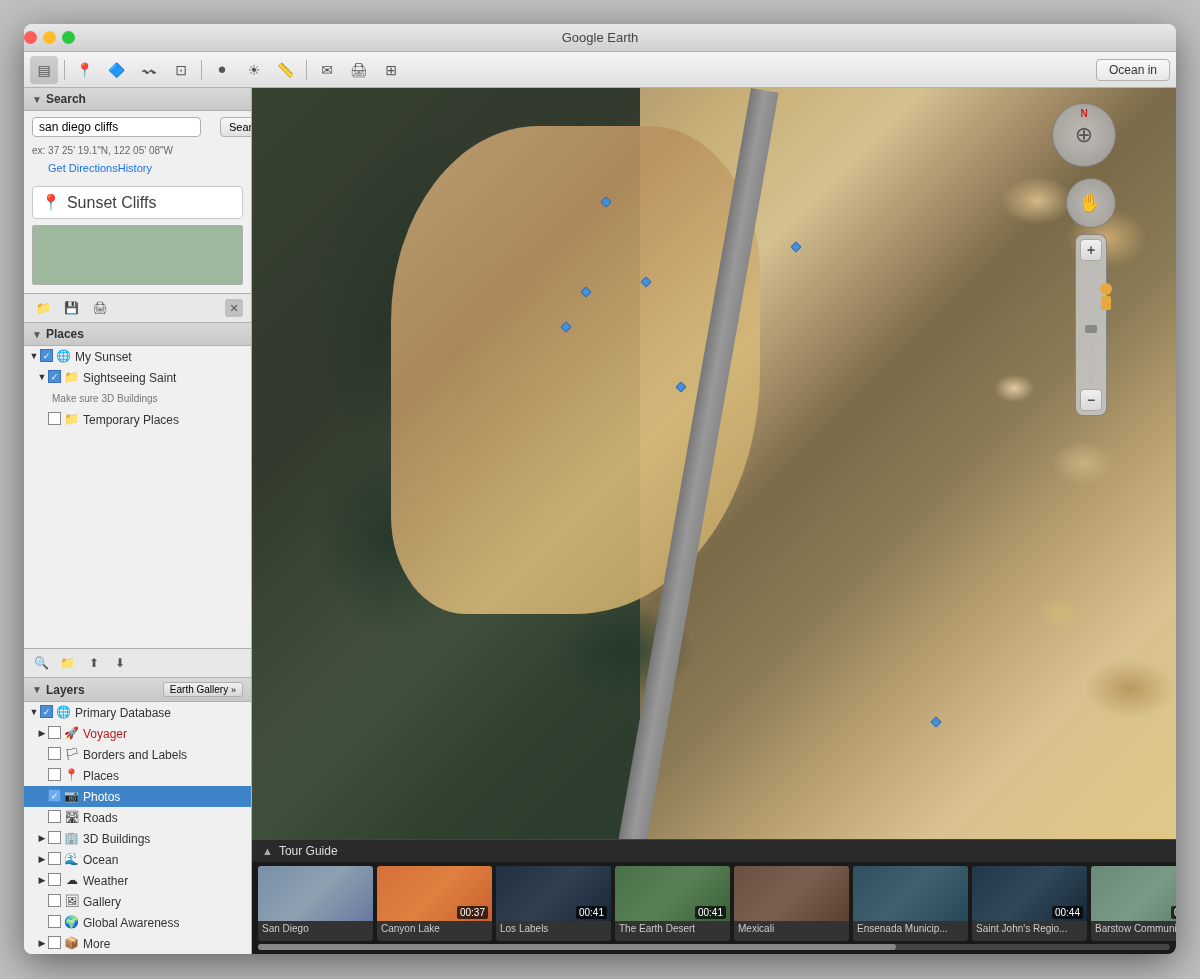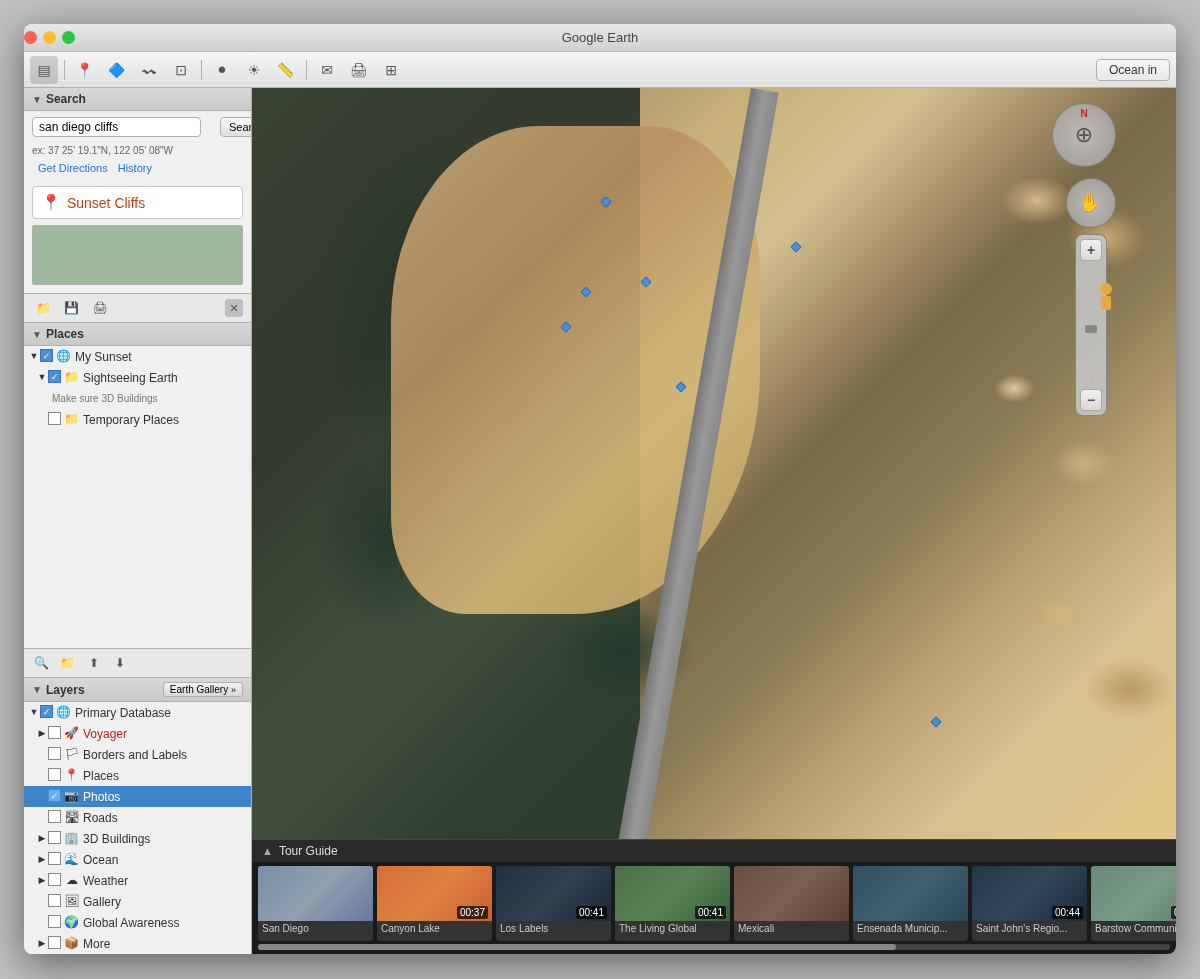--- a/index.html
+++ b/index.html
@@ -173,22 +173,21 @@
     }
 
     .search-coords {
       padding: 2px 8px 4px;
       font-size: 10px;
       color: #666;
     }
 
     .search-actions {
       display: flex;
-      padding: 2px 14px 6px;
-      gap: 10px;
+      padding: 2px 24px 6px;
     }
 
     .search-action-link {
       font-size: 11px;
       color: #1a73e8;
       cursor: pointer;
       text-decoration: none;
     }
 
     
@@ -203,22 +202,22 @@
       gap: 6px;
       cursor: pointer;
     }
 
     .result-pin {
       color: #e53935;
       font-size: 16px;
     }
 
     .result-name {
-      font-size: 14px;
-      color: #c2410c;
+      font-size: 16px;
+      color: #404040;
       font-weight: 500;
     }
 
     .search-map-preview {
       margin: 4px 8px 8px;
       height: 60px;
       background: #9eb89e;
       border: 1px solid #b0b0b0;
       border-radius: 2px;
     }
@@ -781,21 +780,21 @@
           <span class="tree-toggle">▼</span>
           <div class="tree-checkbox checked">✓</div>
           <span class="tree-icon">🌐</span>
           <span class="tree-label">My Sunset</span>
         </div>
 
         <div class="tree-item indent-1">
           <span class="tree-toggle">▼</span>
           <div class="tree-checkbox checked">✓</div>
           <span class="tree-icon">📁</span>
-          <span class="tree-label">Sightseeing Earth</span>
+          <span class="tree-label">Sightseeing Saint</span>
         </div>
         <div class="tree-item indent-2">
           <span class="tree-label tree-sublabel">Make sure 3D Buildings</span>
         </div>
 
         <div class="tree-item indent-1">
           <span class="tree-toggle"> </span>
           <div class="tree-checkbox"></div>
           <span class="tree-icon">📁</span>
           <span class="tree-label">Temporary Places</span>
@@ -968,21 +967,21 @@
       <div class="tour-item-label">Canyon Lake</div>
     </div>
             <div class="tour-item">
       <div class="tour-item-thumb thumb-la"></div>
       <div class="tour-item-duration">00:41</div>
       <div class="tour-item-label">Los Labels</div>
     </div>
             <div class="tour-item">
       <div class="tour-item-thumb thumb-desert"></div>
       <div class="tour-item-duration">00:41</div>
-      <div class="tour-item-label">The Living Global</div>
+      <div class="tour-item-label">The Earth Desert</div>
     </div>
             <div class="tour-item">
       <div class="tour-item-thumb thumb-mexicali"></div>
 
       <div class="tour-item-label">Mexicali</div>
     </div>
             <div class="tour-item">
       <div class="tour-item-thumb thumb-ensenada"></div>
 
       <div class="tour-item-label">Ensenada Municip...</div>

